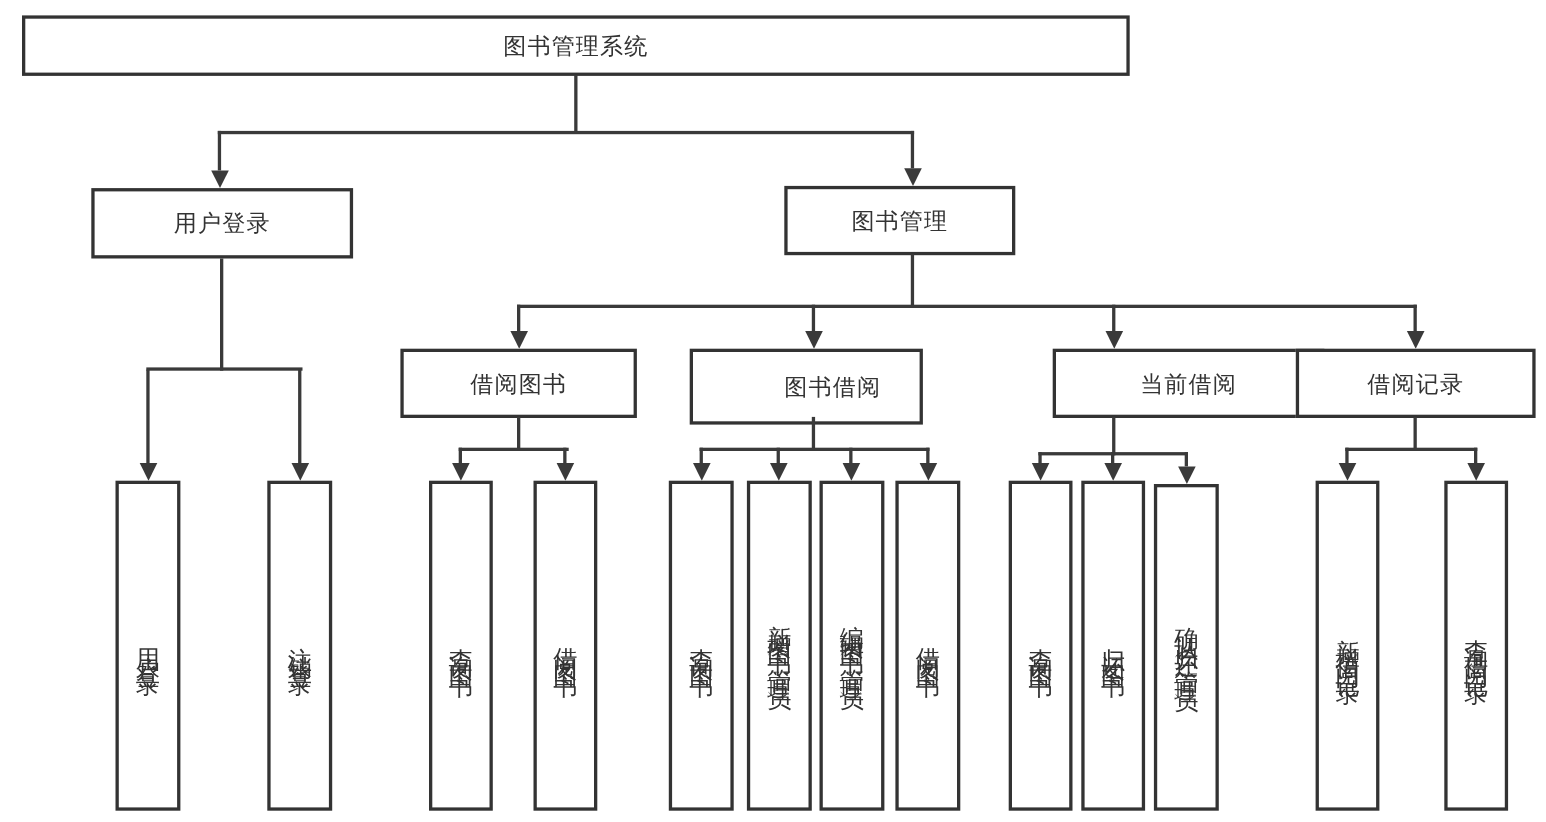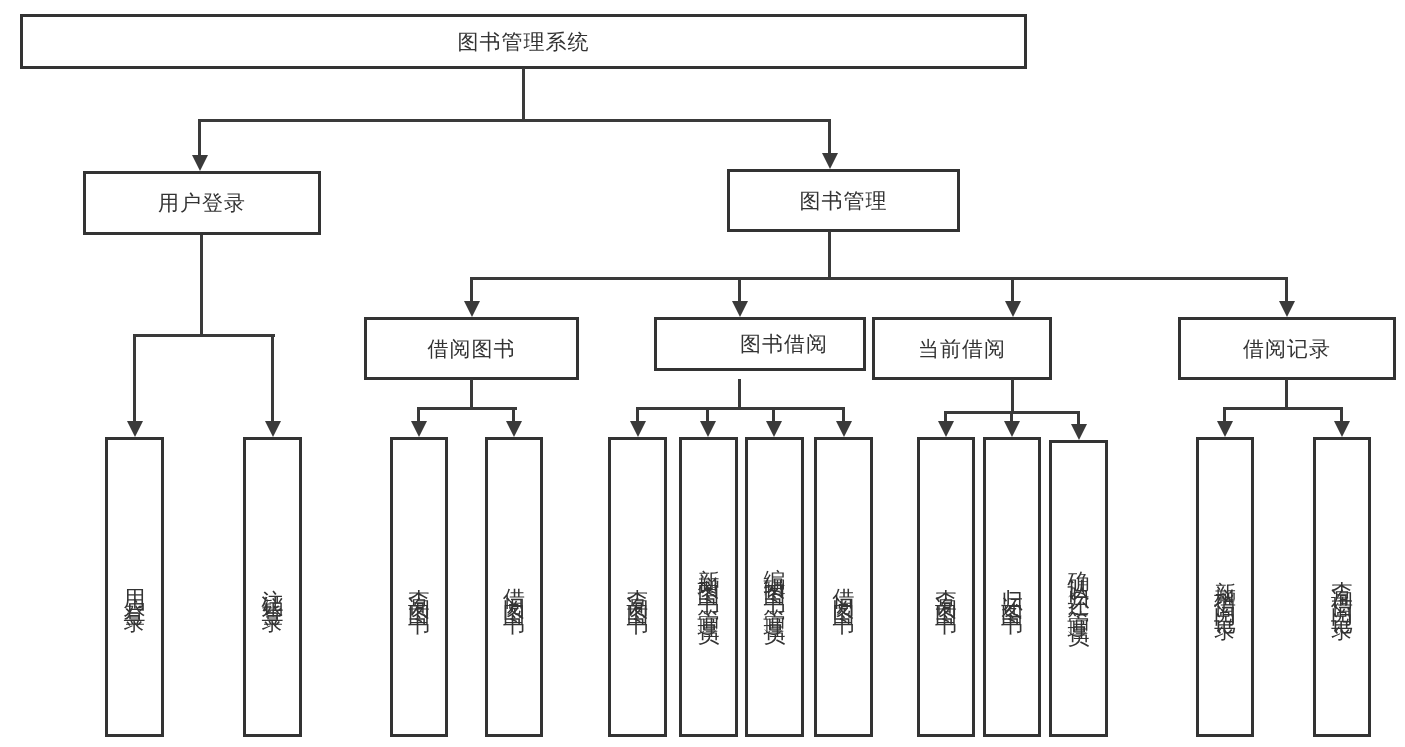--- a/index.html
+++ b/index.html
@@ -39,43 +39,43 @@
   </div>
 
   <div class="vline" style="left:522px;top:68px;height:53px;"></div>
   <div class="hline" style="left:198px;top:119px;width:633px;"></div>
   <div class="arrow" style="left:198px;top:119px;height:36px;"></div>
   <div class="arrow" style="left:828px;top:119px;height:34px;"></div>
 
   <div class="box" style="left:83px;top:171px;width:238px;height:64px;">
     <span>用户登录</span>
   </div>
-  <div class="box" style="left:713px;top:169px;width:233px;height:63px;margin-left:14px;">
+  <div class="box" style="left:713px;top:169px;width:210px;height:63px;">
     <span>图书管理</span>
   </div>
 
   <div class="vline" style="left:200px;top:235px;height:102px;"></div>
   <div class="hline" style="left:133px;top:334px;width:142px;"></div>
   <div class="arrow" style="left:133px;top:336px;height:85px;"></div>
   <div class="arrow" style="left:271px;top:336px;height:85px;"></div>
 
   <div class="vline" style="left:828px;top:231px;height:49px;"></div>
   <div class="hline" style="left:470px;top:277px;width:818px;"></div>
   <div class="arrow" style="left:470px;top:277px;height:24px;"></div>
   <div class="arrow" style="left:738px;top:277px;height:24px;"></div>
   <div class="arrow" style="left:1011px;top:277px;height:24px;"></div>
   <div class="arrow" style="left:1285px;top:277px;height:24px;"></div>
 
   <div class="box" style="left:364px;top:317px;width:215px;height:63px;">
     <span>借阅图书</span>
   </div>
-  <div class="box" style="left:654px;top:317px;width:212px;height:54px;padding-left:48px;">
+  <div class="box" style="left:627px;top:317px;width:212px;height:69px;padding-left:48px;">
     <span>图书借阅</span>
   </div>
-  <div class="box" style="left:872px;top:317px;width:180px;height:63px;">
+  <div class="box" style="left:957px;top:317px;width:247px;height:63px;">
     <span>当前借阅</span>
   </div>
   <div class="box" style="left:1178px;top:317px;width:218px;height:63px;">
     <span>借阅记录</span>
   </div>
 
   <div class="vline" style="left:470px;top:379px;height:31px;"></div>
   <div class="hline" style="left:417px;top:407px;width:100px;"></div>
   <div class="arrow" style="left:417px;top:407px;height:14px;"></div>
   <div class="arrow" style="left:512px;top:407px;height:14px;"></div>

